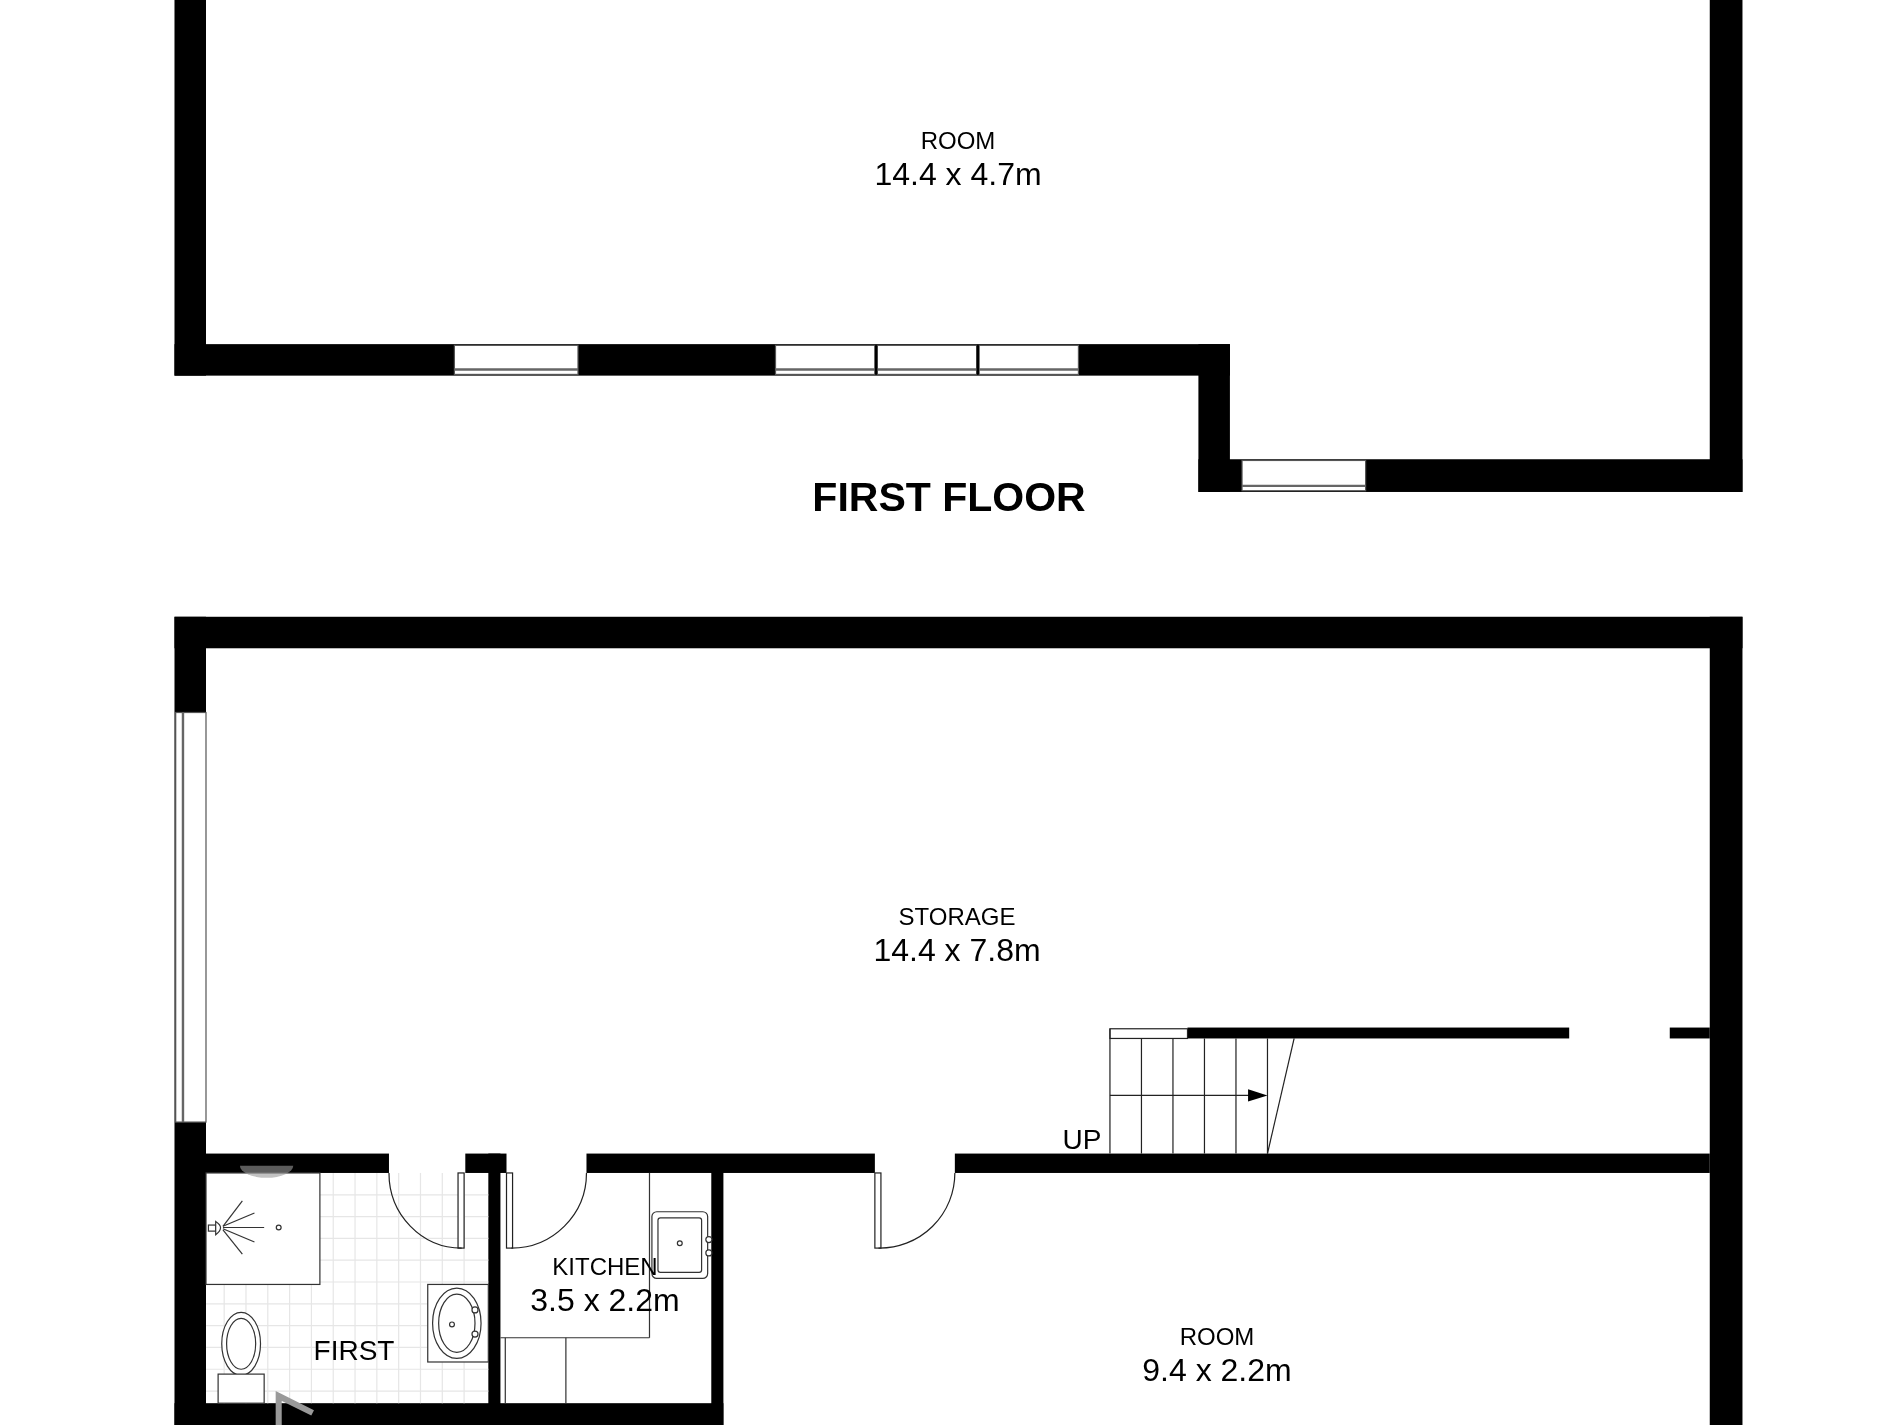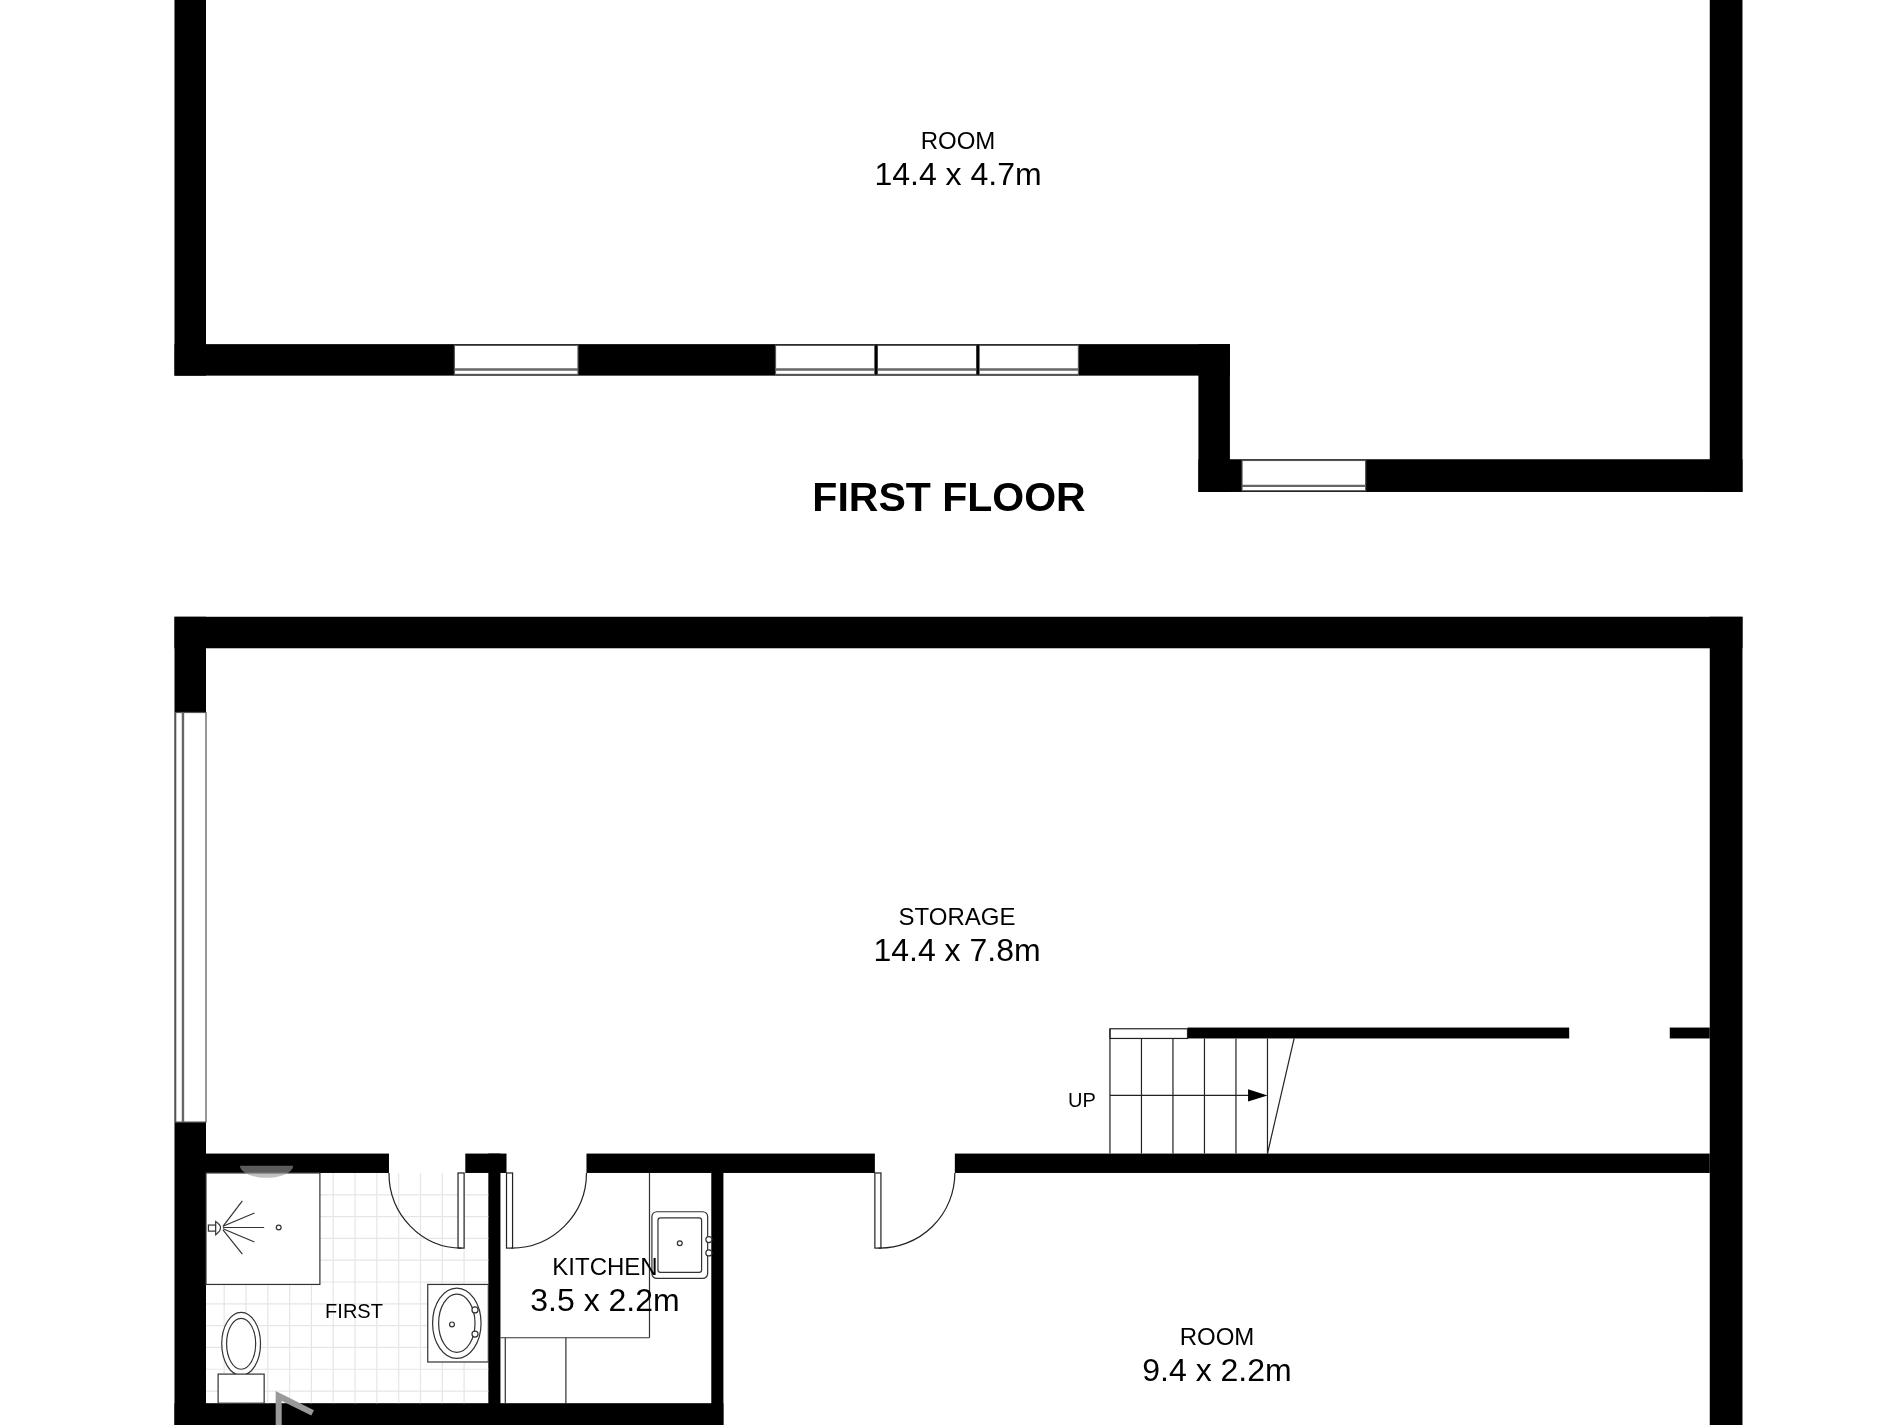--- a/index.html
+++ b/index.html
@@ -2,21 +2,21 @@
 <html><head>
   <meta charset="utf-8">
   <style>
     html, body { margin:0; padding:0; background:#ffffff; }
     body { width:1900px; height:1425px; overflow:hidden; position:relative; font-family:"Liberation Sans", sans-serif; }
     #plan { position:absolute; left:0; top:0; width:1900px; height:1425px; }
     .lbl { position:absolute; transform:translate(-50%,-50%); text-align:center; color:#000; white-space:nowrap; font-family:"Liberation Sans", sans-serif; line-height:1.22; }
     .room-name { font-size:24px; display:block; }
     .room-dim { font-size:32px; display:block; }
     .floor-title { font-size:41px; font-weight:bold; }
-    .small { font-size:20px; }
+    .small { font-size:28px;margin-top:40px; }
   </style>
 </head>
 <body>
 
 <svg id="plan" viewBox="0 0 1568 1176" preserveAspectRatio="none" xmlns="http://www.w3.org/2000/svg">
   <g>
 
     <rect x="144" y="0" width="26" height="310" fill="#000"></rect>
 
     <rect x="144" y="284" width="871" height="26" fill="#000"></rect>

